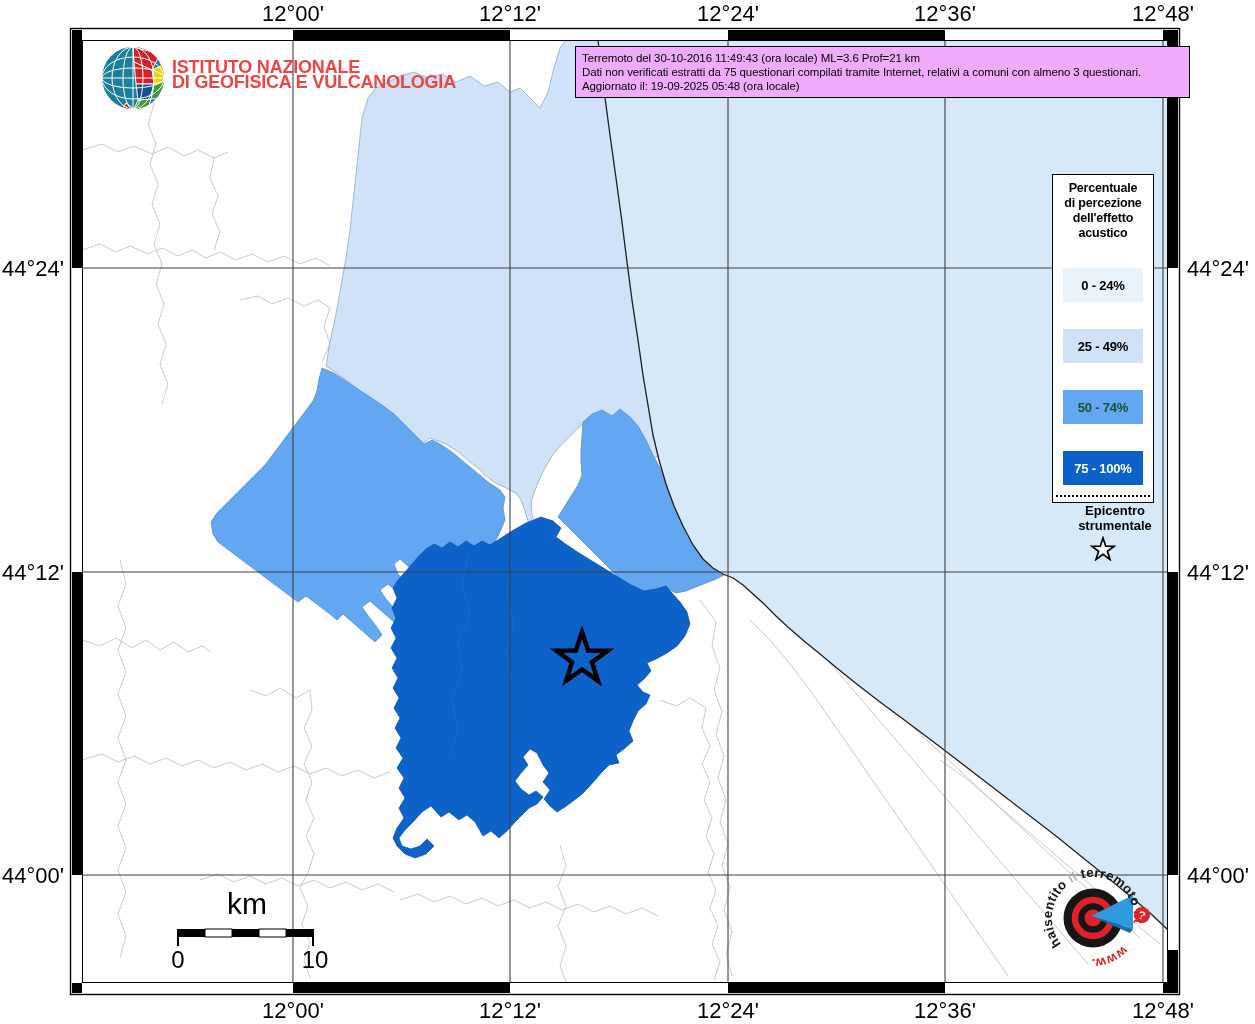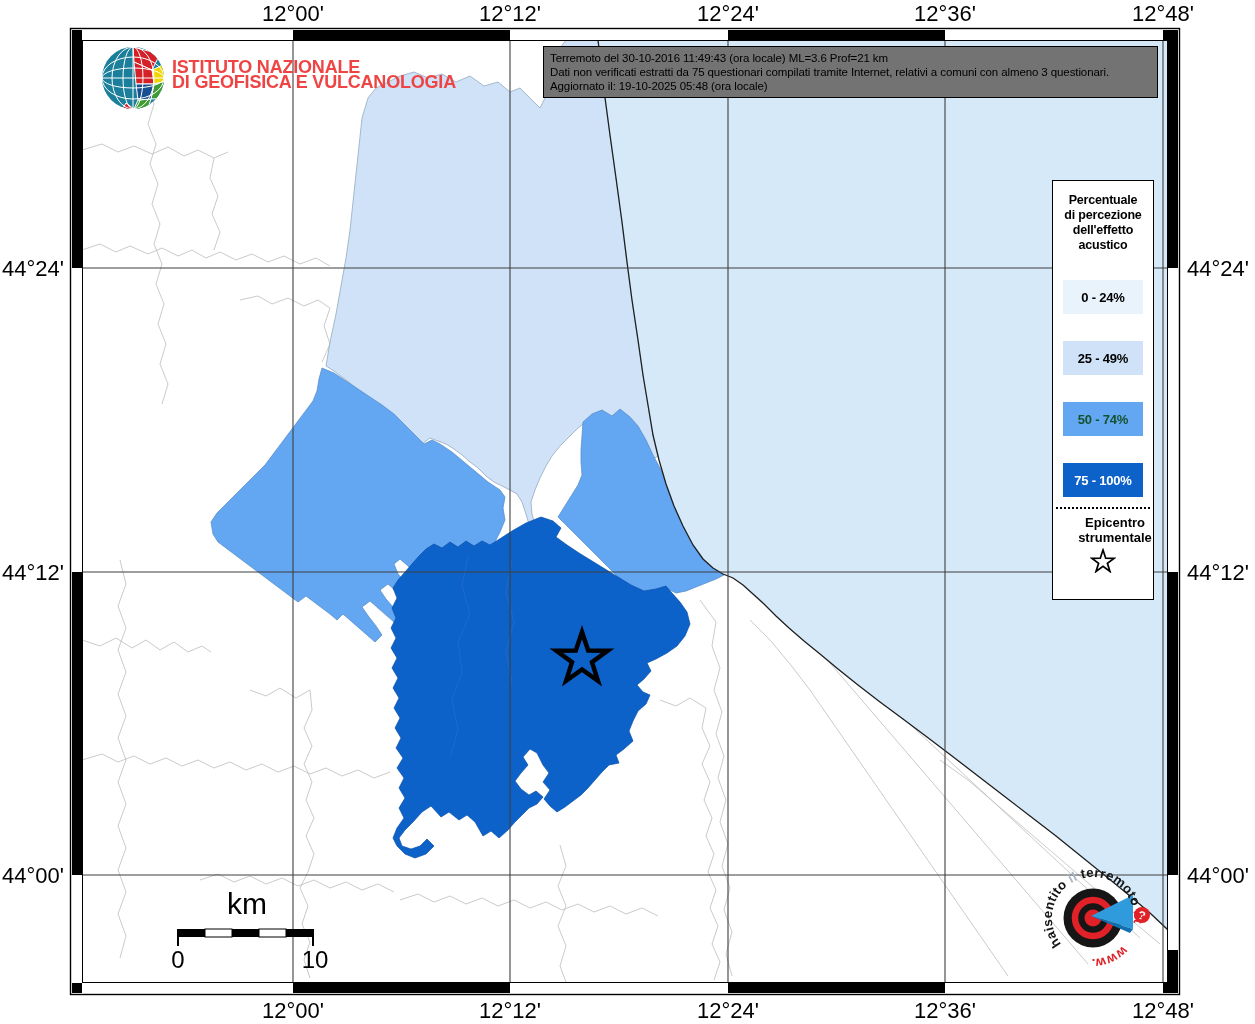--- a/index.html
+++ b/index.html
@@ -1,24 +1,24 @@
 <!DOCTYPE html>
 <html><head>
 <meta charset="utf-8">
 <style>
   html,body{margin:0;padding:0;background:#fff;}
   .stage{position:relative;width:1255px;height:1024px;overflow:hidden;
          font-family:"Liberation Sans","DejaVu Sans",sans-serif;background:#fff;}
   .stage svg.mapsvg{position:absolute;left:0;top:0;}
   .overlay{position:absolute;box-sizing:border-box;}
-  .infobox{left:543px;top:46px;width:615px;background:#737373;border:1px solid #000;
+  .infobox{left:575px;top:46px;width:615px;background:#f0abfc;border:1px solid #000;
            padding:4px 6px;font-size:11.5px;line-height:14px;letter-spacing:-0.1px;color:#000;
            white-space:nowrap;overflow:hidden;}
-  .legendbox{left:1052px;top:180px;width:102px;height:420px;background:#fff;border:1px solid #000;
-             padding:12px 0 4px 0;text-align:center;color:#000;}
+  .legendbox{left:1052px;top:174px;width:102px;height:329px;background:#fff;border:1px solid #000;
+             padding:6px 0 4px 0;text-align:center;color:#000;}
   .legendbox .ltitle{font-size:12.5px;font-weight:bold;line-height:15px;letter-spacing:-0.2px;}
   .swatch{width:80px;height:34px;margin:27px auto 0 auto;display:flex;align-items:center;justify-content:center;}
   .swatch span{font-size:13px;font-weight:bold;letter-spacing:-0.2px;}
   .ldivider{border-top:2px dotted #000;width:94%;margin:10px auto 6px auto;height:0;}
   .epiline{font-size:13px;font-weight:bold;line-height:15px;margin-left:24px;}
   .epistar{margin-top:3px;}
   .ingvtext{left:172px;top:60px;color:#ef4444;font-weight:bold;font-size:18px;line-height:15px;
             letter-spacing:-0.2px;white-space:nowrap;}
 </style>
 </head>
@@ -206,21 +206,21 @@
 </svg>
 
 <div class="overlay ingvtext">
   <div>ISTITUTO NAZIONALE</div>
   <div>DI GEOFISICA E VULCANOLOGIA</div>
 </div>
 
 <div class="overlay infobox">
   <div>Terremoto del 30-10-2016 11:49:43 (ora locale) ML=3.6 Prof=21 km</div>
   <div>Dati non verificati estratti da 75 questionari compilati tramite Internet, relativi a comuni con almeno 3 questionari.</div>
-  <div>Aggiornato il: 19-10-2025 05:48 (ora locale)</div>
+  <div>Aggiornato il: 19-09-2025 05:48 (ora locale)</div>
 </div>
 
 <div class="overlay legendbox">
   <div class="ltitle">Percentuale</div>
   <div class="ltitle">di percezione</div>
   <div class="ltitle">dell'effetto</div>
   <div class="ltitle">acustico</div>
 
   <div class="swatch" style="background-color: rgb(233, 243, 251);">
     <span style="color: rgb(0, 0, 0);">0 - 24%</span>

